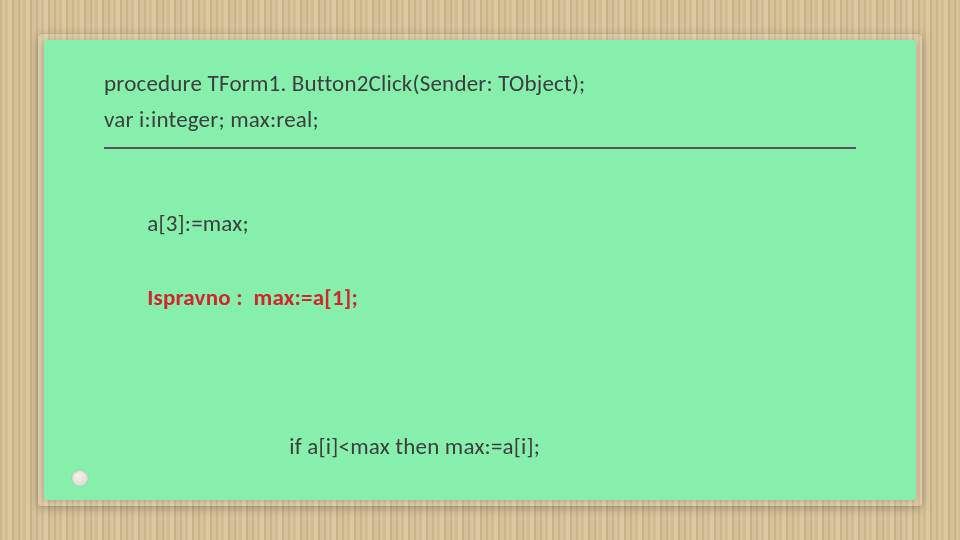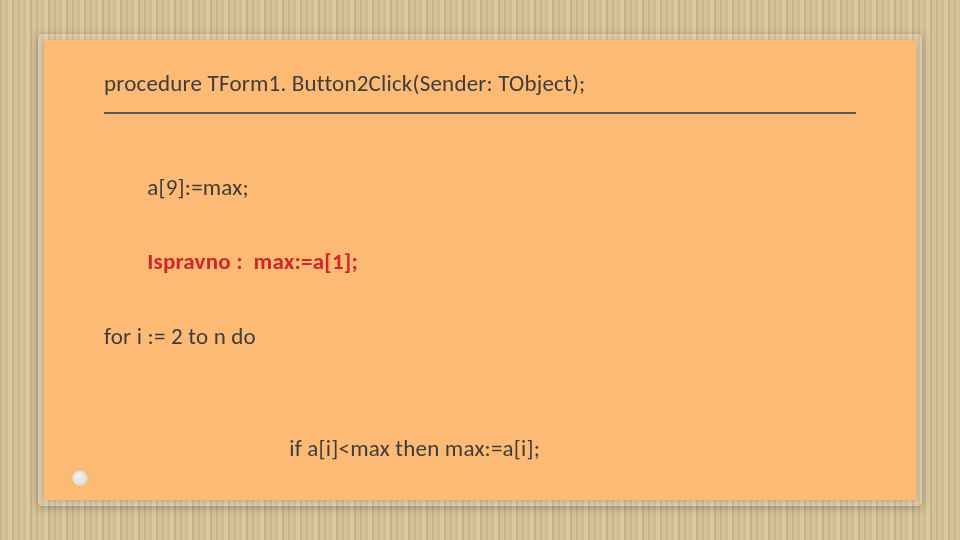--- a/index.html
+++ b/index.html
@@ -39,21 +39,21 @@
     background: rgba(255,255,255,0.15);
     padding: 6px;
     box-sizing: border-box;
     border-radius: 4px;
     box-shadow: 0 2px 10px rgba(0,0,0,0.25), 0 0 0 1px rgba(0,0,0,0.03);
   }
 
   .card {
     width: 100%;
     height: 100%;
-    background: #fdba74;
+    background: #86efac;
     border-radius: 3px;
     box-shadow: 0 1px 6px rgba(0,0,0,0.18);
     box-sizing: border-box;
     padding: 26px 60px 26px 60px;
     color: #3a3a3a;
     position: relative;
     display: flex;
     flex-direction: column;
   }
 
@@ -95,33 +95,33 @@
   .codeline { white-space: pre-wrap; }
 </style>
 </head>
 <body>
 
 <div class="card-outer">
   <div class="card">
 
     <div class="top-block">
       <div class="codeline">procedure TForm1. Button2Click(Sender: TObject);</div>
+      <div class="codeline">var i:integer; max:real;</div>
     </div>
 
     <hr class="divider">
 
     <div class="code-block">
 
       <div class="codeline">
-        <span>a[9]:=max;</span>
+        <span>a[3]:=max;</span>
         <span>&nbsp;&nbsp;</span>
         <span class="red">Ispravno :  max:=a[1];</span>
       </div>
 
-      <div class="codeline">for i := 2 to n do</div>
 
       <div class="codeline">
         <span class="indent1">
           <span>if a[i]&lt;max then max:=a[i];</span>
           
           
         </span>
       </div>
 
     </div>

